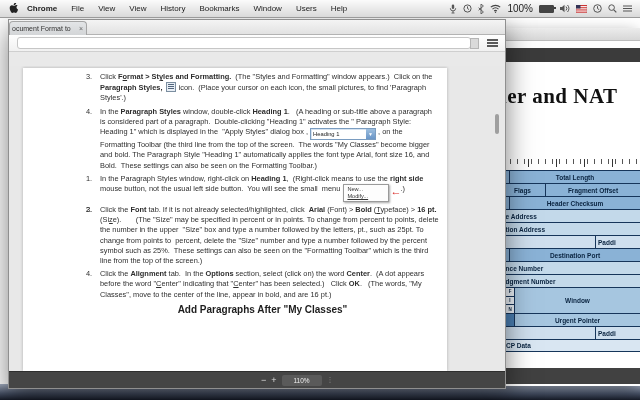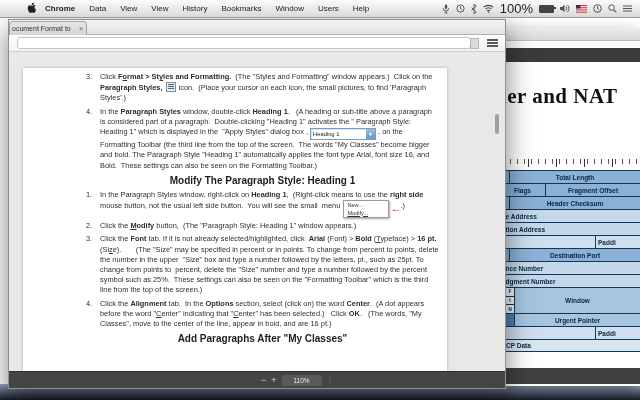--- a/index.html
+++ b/index.html
@@ -3,27 +3,27 @@
 <meta charset="utf-8">
 <style>
   html,body{margin:0;padding:0;}
   body{width:640px;height:400px;overflow:hidden;position:relative;background:#ffffff;
        font-family:"Liberation Sans",sans-serif;-webkit-font-smoothing:antialiased;}
 
   
   .menubar{position:absolute;left:0;top:0;width:640px;height:17px;z-index:50;
     background:linear-gradient(#fbfbfb,#d9d9d9);border-bottom:1px solid #9a9a9a;
     display:flex;align-items:center;font-size:8px;color:#1c1c1c;}
-  .mb-left{display:flex;align-items:center;gap:0;padding-left:18px;}
+  .mb-left{display:flex;align-items:center;gap:0;}
   .apple{width:14px;display:flex;justify-content:center;margin-left:6px;}
   .mb-item{padding:0 7px;line-height:17px;}
   .mb-item.app{font-weight:bold;}
   .mb-right{margin-left:auto;display:flex;align-items:center;gap:6px;padding-right:8px;color:#333;}
   .mb-right svg{display:block;}
-  .pct{font-size:13px;color:#222;}
+  .pct{font-size:10px;color:#222;}
   .batt{width:13px;height:6px;border:1px solid #444;border-radius:1px;position:relative;background:#444;}
   .batt:after{content:"";position:absolute;right:-3px;top:1px;width:2px;height:2px;background:#444;}
 
   
   .desktop-bottom{position:absolute;left:0;top:384px;width:640px;height:16px;z-index:0;
     background:linear-gradient(#a3adc0,#454f63 60%,#151a26);}
 
   
   .backwin{position:absolute;left:500px;top:28px;width:140px;height:358px;z-index:1;background:#fff;
     box-shadow:-4px 4px 14px rgba(0,0,0,.35);}
@@ -206,30 +206,28 @@
       <div class="li">
         <span class="num">3.</span>
         <span class="t"><span><span>Click </span><span style="font-weight: bold;">F</span><span style="font-weight: bold; text-decoration: underline;">o</span><span style="font-weight: bold;">rmat &gt; St</span><span style="font-weight: bold; text-decoration: underline;">y</span><span style="font-weight: bold;">les and Formatting.</span><span>  (The "Styles and Formatting" window appears.)  Click on the </span><span style="font-weight: bold;">Paragraph Styles,</span><span> </span></span><span class="ps-icon"><i style="top:1px"></i><i style="top:3px"></i><i style="top:5px"></i></span><span><span> icon.  (Place your cursor on each icon, the small pictures, to find 'Paragraph Styles'.)</span></span></span>
       </div>
 
       <div class="li">
         <span class="num">4.</span>
         <span class="t"><span><span>In the </span><span style="font-weight: bold;">Paragraph Styles</span><span> window, double-click </span><span style="font-weight: bold;">Heading 1</span><span>.   (A heading or sub-title above a paragraph is considered part of a paragraph.  Double-clicking "Heading 1" activates the " Paragraph Style:  Heading 1" which is displayed in the  "Apply Styles" dialog box , </span></span><span class="combo"><span class="combo-val">Heading 1</span><span class="combo-btn">▼</span></span><span><span> , on the Formatting Toolbar (the third line from the top of the screen.  The words "My Classes" become bigger and bold. The Paragraph Style "Heading 1" automatically applies the font type Arial, font size 16, and Bold.  These settings can also be seen on the Formatting Toolbar.)</span></span></span>
       </div>
 
-      <div class="doc-h">Modify The  Paragraph Style: Heading 1</div>
 
       <div class="li">
         <span class="num">1.</span>
         <span class="t"><span><span>In the Paragraph Styles window, right-click on </span><span style="font-weight: bold;">Heading 1</span><span>,  (Right-click means to use the </span><span style="font-weight: bold;">right side</span><span> mouse button, not the usual left side button.  You will see the small  menu </span></span><span class="ctx"><span class="ctx-row">New...</span><span class="ctx-row mod">Modify...</span></span><span class="red-arrow">←</span><span>.)</span></span>
       </div>
 
       <div class="li">
         <span class="num">2.</span>
-        <span class="t"><span><span>Click the </span><span style="font-weight: bold; text-decoration: underline;">M</span><span style="font-weight: bold;">odify</span><span> button,  (The "Paragraph Style: Heading 1" window appears.)</span></span></span>
       </div>
 
       <div class="li">
         <span class="num">3.</span>
         <span class="t"><span><span>Click the </span><span style="font-weight: bold;">Font</span><span> tab. If it is not already selected/highlighted, click  </span><span style="font-weight: bold;">Arial</span><span> (Font) &gt; </span><span style="font-weight: bold;">Bold</span><span> (</span><span style="text-decoration: underline;">T</span><span>ypeface) &gt; </span><span style="font-weight: bold;">16 pt.</span><span> (Si</span><span style="text-decoration: underline;">z</span><span>e).       (The "Size" may be specified in percent or in points. To change from percent to points, delete the number in the upper  "Size" box and type a number followed by the letters, pt., such as 25pt. To change from points to  percent, delete the "Size" number and type a number followed by the percent symbol such as 25%.  These settings can also be seen on the "Formatting Toolbar" which is the third line from the top of the screen.)</span></span></span>
       </div>
 
       <div class="li">
         <span class="num">4.</span>
         <span class="t"><span><span>Click the </span><span style="font-weight: bold;">Alignment</span><span> tab.  In the </span><span style="font-weight: bold;">Options</span><span> section, select (click on) the word </span><span style="font-weight: bold;">Center</span><span>.  (A dot appears before the word "</span><span style="text-decoration: underline;">C</span><span>enter" indicating that "</span><span style="text-decoration: underline;">C</span><span>enter" has been selected.)   Click </span><span style="font-weight: bold;">OK</span><span>.   (The words, "My Classes", move to the center of the line, appear in bold, and are 16 pt.)</span></span></span>
@@ -251,21 +249,21 @@
 </div>
 
 <div class="menubar">
   <div class="mb-left">
     <span class="apple">
       <svg width="9" height="11" viewBox="0 0 9 11">
           <path d="M6.6 1.2c-.5.6-1.3 1-1.9.9-.1-.7.2-1.4.6-1.8C5.8-.2 6.6-.5 7.2-.5c.1.7-.2 1.3-.6 1.7zM7 2.3c-1 0-1.4.5-2.1.5S3.7 2.3 2.9 2.3C1.8 2.3.7 3.2.7 5c0 2.3 1.7 5 2.7 5 .6 0 .8-.4 1.6-.4s1 .4 1.6.4c1 0 2.4-2.4 2.4-3.6-1-.4-1.5-1.2-1.5-2.1 0-.8.4-1.5 1-1.8-.4-.4-1-.6-1.5-.2z" fill="#222"></path>
         </svg>
     </span>
     <span class="mb-item app">Chrome</span>
-    <span class="mb-item">Data</span>
+    <span class="mb-item">File</span>
     <span class="mb-item">View</span>
     <span class="mb-item">View</span>
     <span class="mb-item">History</span>
     <span class="mb-item">Bookmarks</span>
     <span class="mb-item">Window</span>
     <span class="mb-item">Users</span>
     <span class="mb-item">Help</span>
   </div>
   <div class="mb-right">
     <span>

